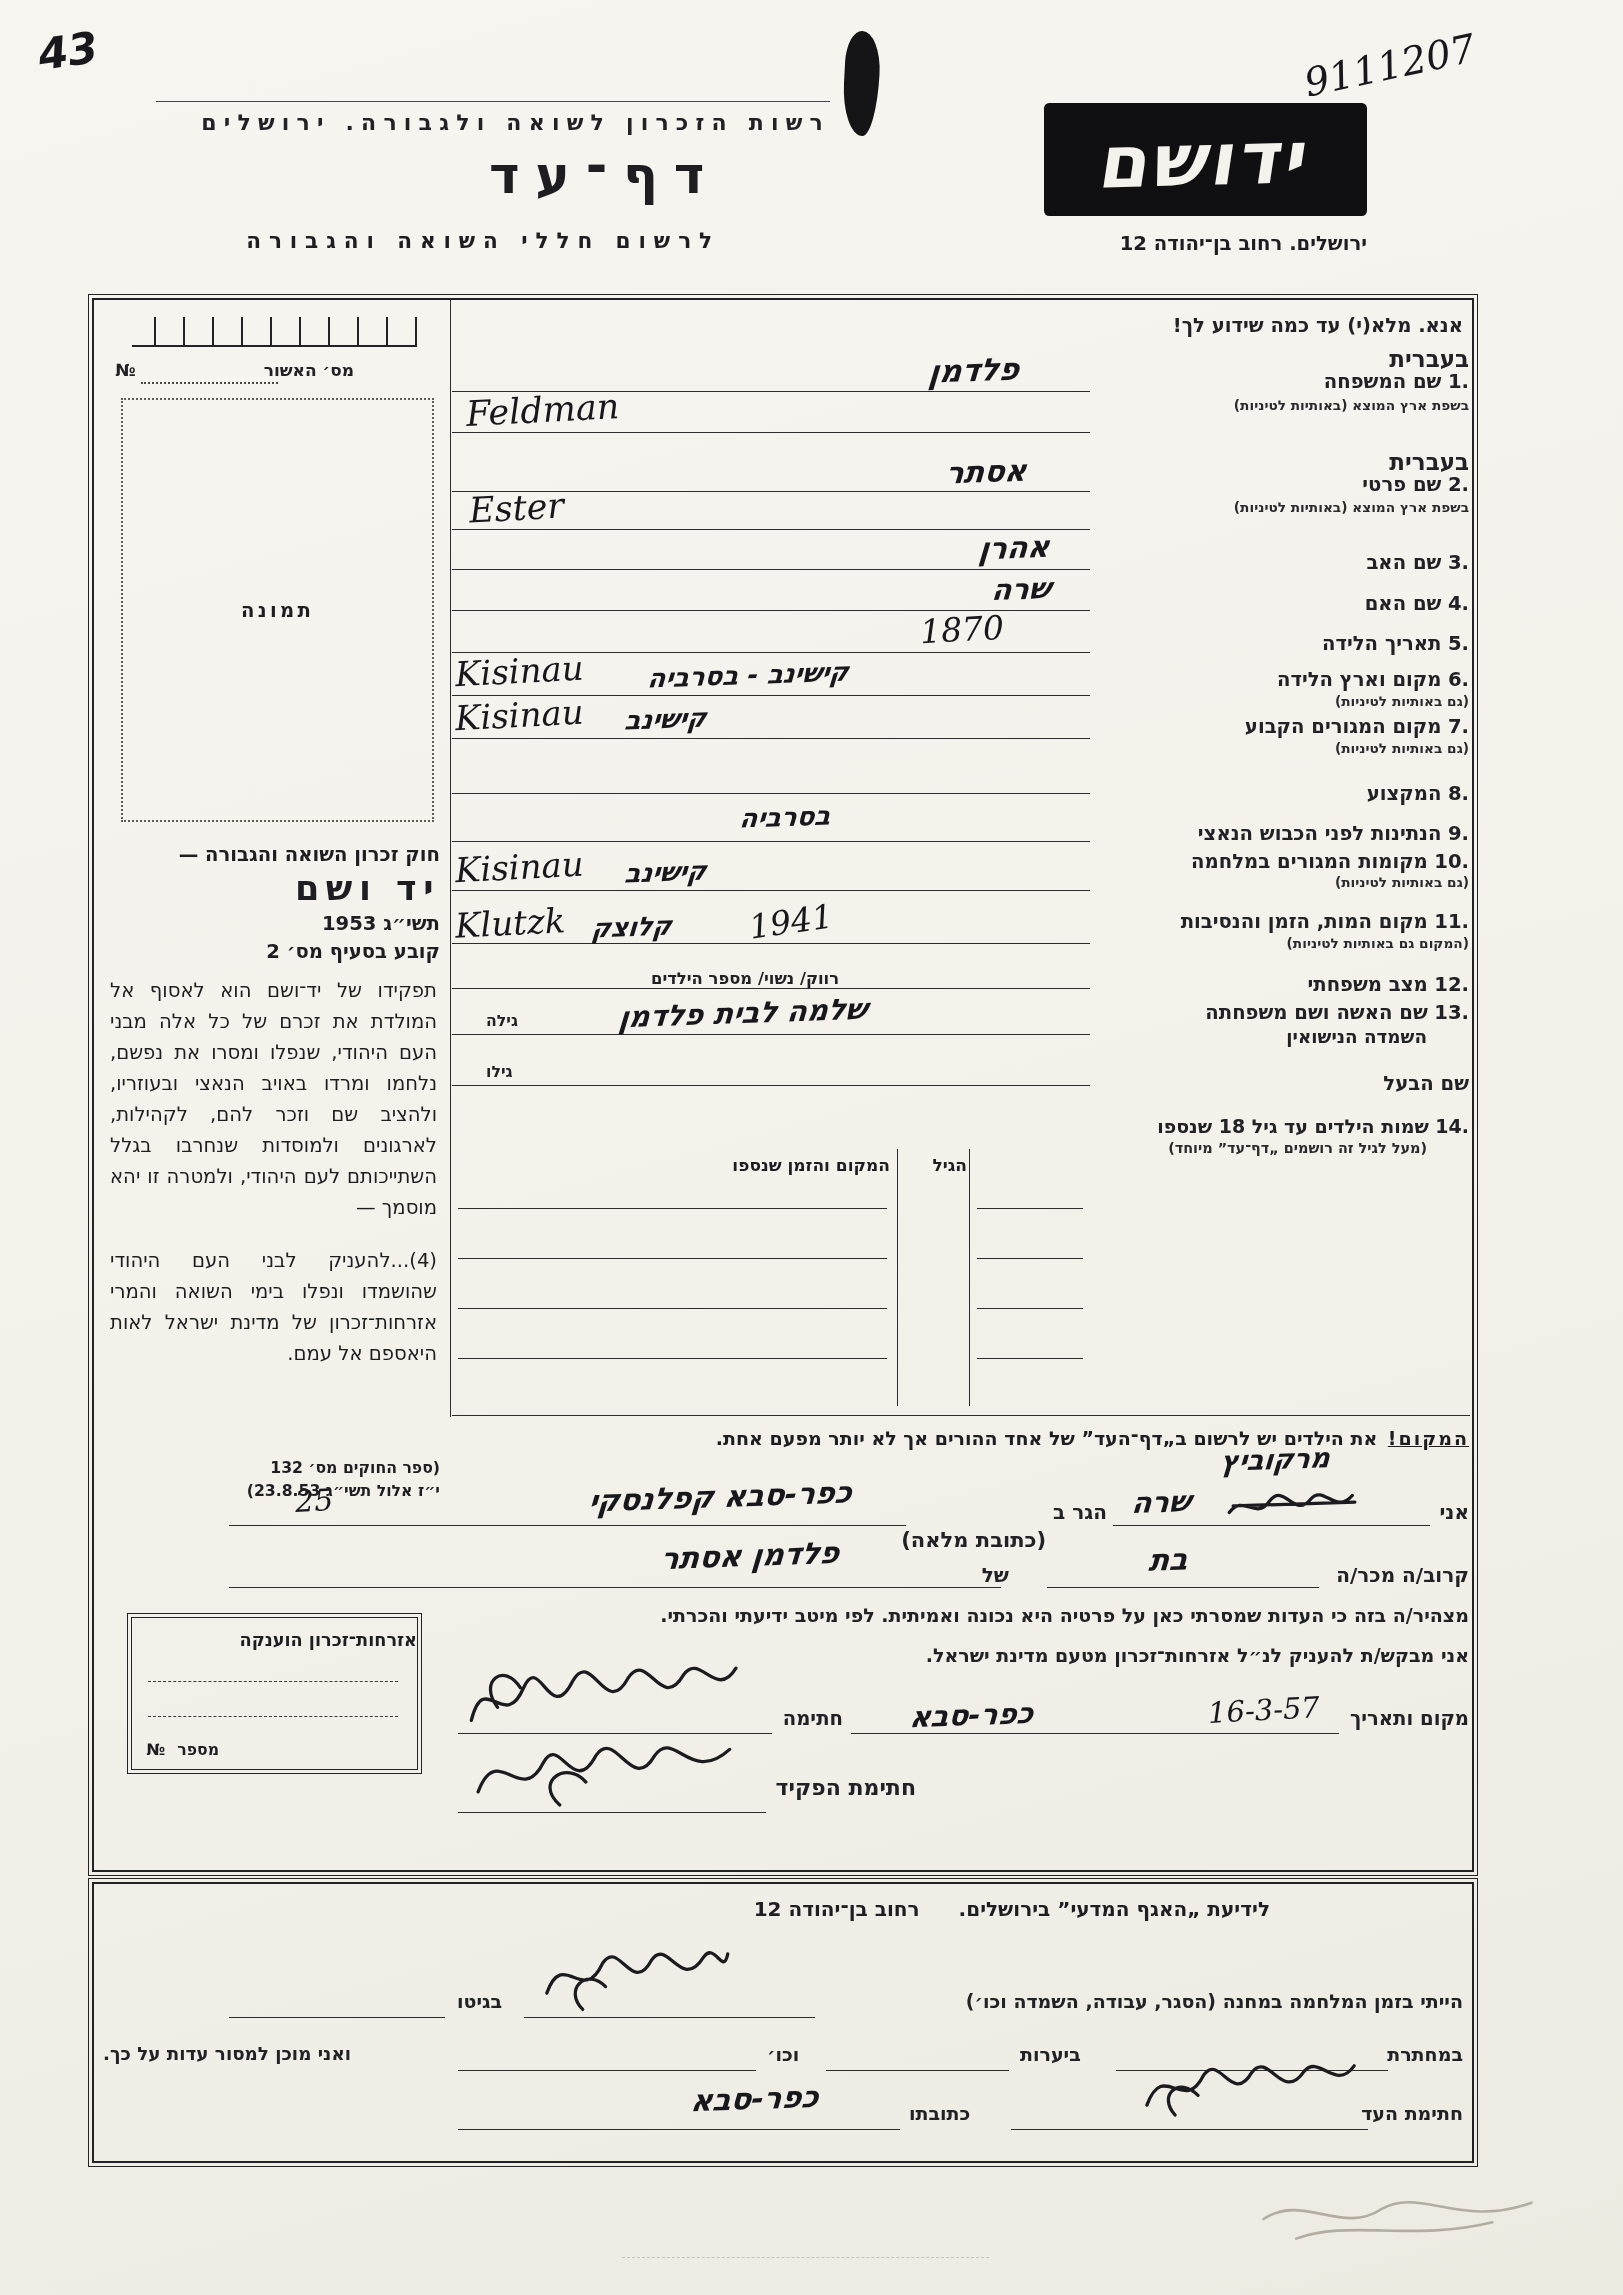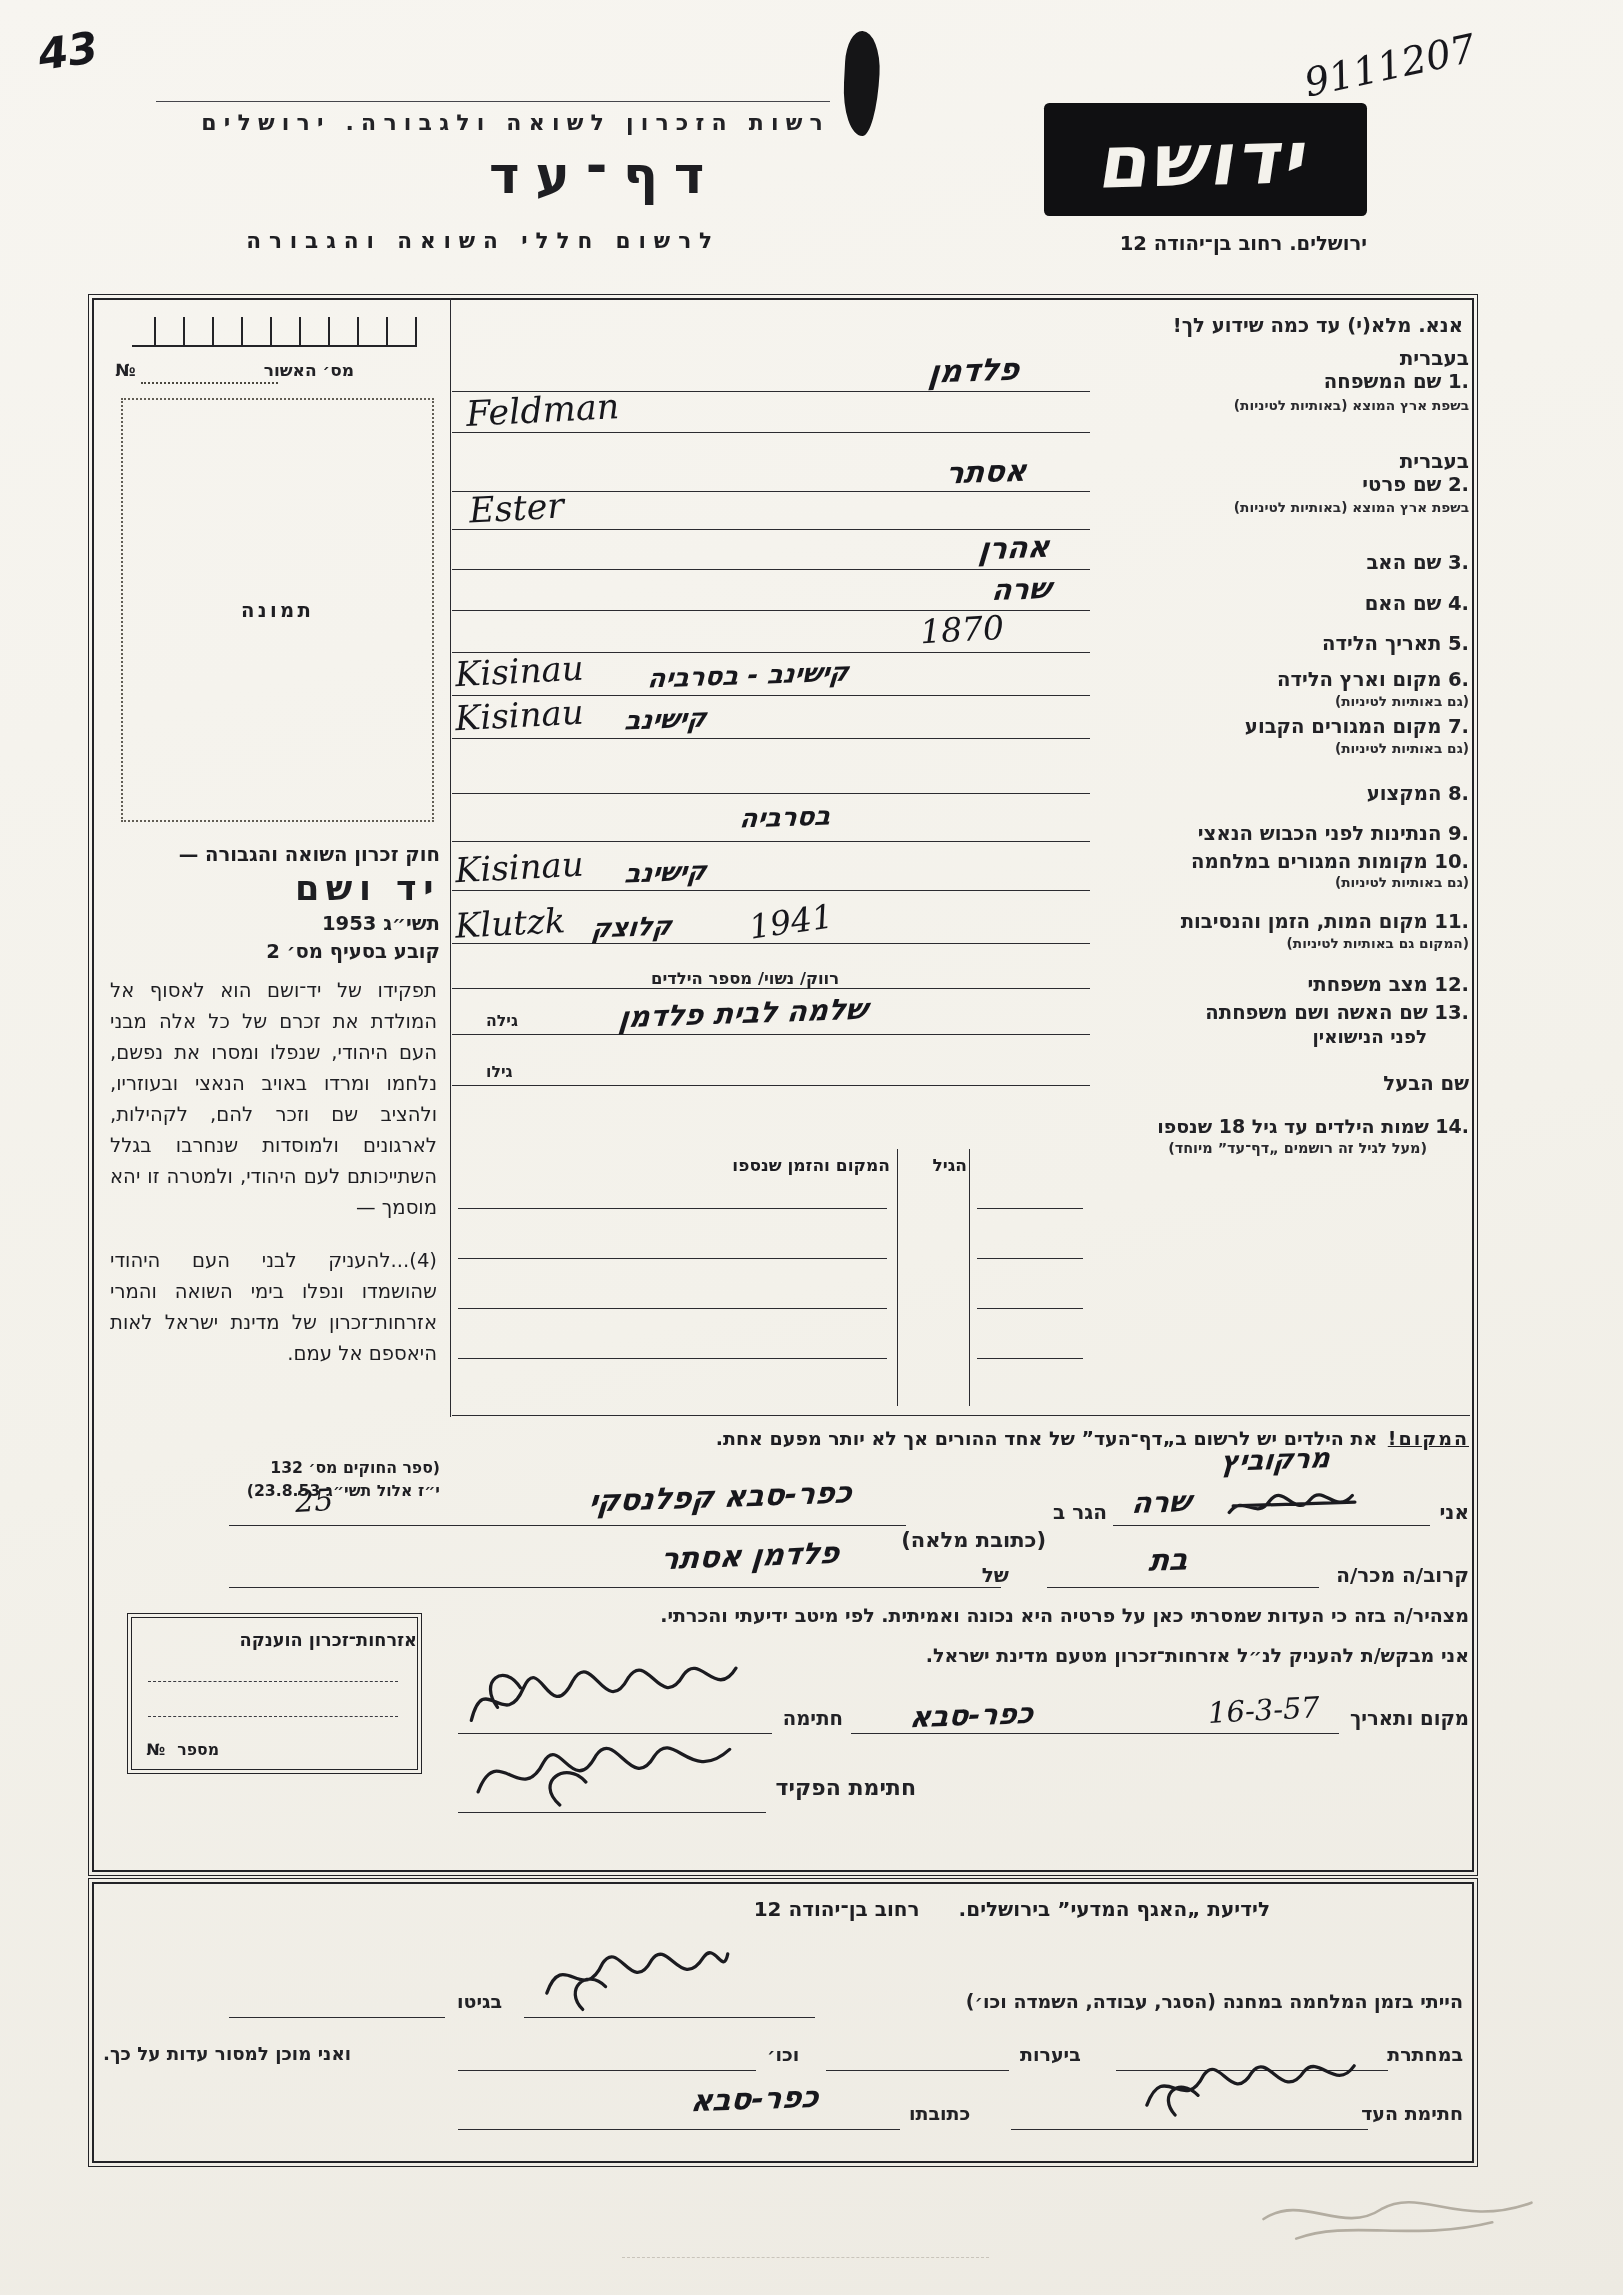--- a/index.html
+++ b/index.html
@@ -5,21 +5,21 @@
   *{margin:0;padding:0;box-sizing:border-box}
   body{background:#6e6e6e}
   .page{position:relative;width:1623px;height:2295px;margin:0 auto;
         background:linear-gradient(165deg,#f7f5f0 0%,#f3f1ea 55%,#edeae2 100%);
         font-family:"DejaVu Sans","Liberation Sans",sans-serif;color:#1e1e22;
         direction:rtl;overflow:hidden}
   .abs{position:absolute}
   .ctr{text-align:right}
   .lbl{position:absolute;font-weight:bold;font-size:19.6px;white-space:nowrap;color:#222226}
   .sublbl{position:absolute;font-weight:bold;font-size:13.7px;white-space:nowrap;color:#2a2a2e}
-  .prelbl{position:absolute;font-weight:bold;font-size:20px;white-space:nowrap;color:#222226}
+  .prelbl{position:absolute;font-weight:bold;font-size:23px;white-space:nowrap;color:#222226}
   .rule{position:absolute;height:0;border-bottom:1.3px solid #2b2b30}
   .vline{position:absolute;width:0;border-right:1.3px solid #2b2b30}
   .dbox{position:absolute;border:2px solid #232327;outline:1.3px solid #232327;outline-offset:3.3px}
   .hwh{position:absolute;font-family:"DejaVu Sans","Liberation Sans",sans-serif;font-style:italic;
        font-weight:600;white-space:nowrap;color:#17171c;transform:rotate(-2deg) skewX(-8deg)}
   .hwl{position:absolute;font-family:"DejaVu Serif","Liberation Serif",serif;font-style:italic;
        white-space:nowrap;color:#17171c;direction:ltr;transform:rotate(-3deg)}
   .fno{direction:ltr;display:inline-block;margin-left:6.5px}
   .sig{position:absolute}
   .sig path{fill:none;stroke:#1b1b20;stroke-width:5;stroke-linecap:round;stroke-linejoin:round}
@@ -107,21 +107,21 @@
   <div class="lbl" style="right:154px;top:910px">
     <span class="fno">11.</span><span>מקום המות, הזמן והנסיבות</span>
   </div>
   <div class="sublbl" style="right:154px;top:935px">(המקום גם באותיות לטיניות)</div>
   <div class="lbl" style="right:154px;top:973px">
     <span class="fno">12.</span><span>מצב משפחתי</span>
   </div>
   <div class="lbl" style="right:154px;top:1001px">
     <span class="fno">13.</span><span>שם האשה ושם משפחתה</span>
   </div>
-  <div class="lbl" style="right:196px;top:1026px;font-size:18.3px">לפני הנישואין</div>
+  <div class="lbl" style="right:196px;top:1026px;font-size:18.3px">השמדה הנישואין</div>
   <div class="lbl" style="right:154px;top:1072px">שם הבעל</div>
   <div class="lbl" style="right:154px;top:1115px;font-size:19px">
     <span class="fno">14.</span><span>שמות הילדים עד גיל 18 שנספו</span>
   </div>
   <div class="sublbl" style="right:196px;top:1140px;font-size:14.4px">(מעל לגיל זה רושמים „דף־עד” מיוחד)</div>
 
   <div class="rule" style="left:452px;top:391px;width:638px"></div>
   <div class="rule" style="left:452px;top:432px;width:638px"></div>
   <div class="rule" style="left:452px;top:491px;width:638px"></div>
   <div class="rule" style="left:452px;top:529px;width:638px"></div>

